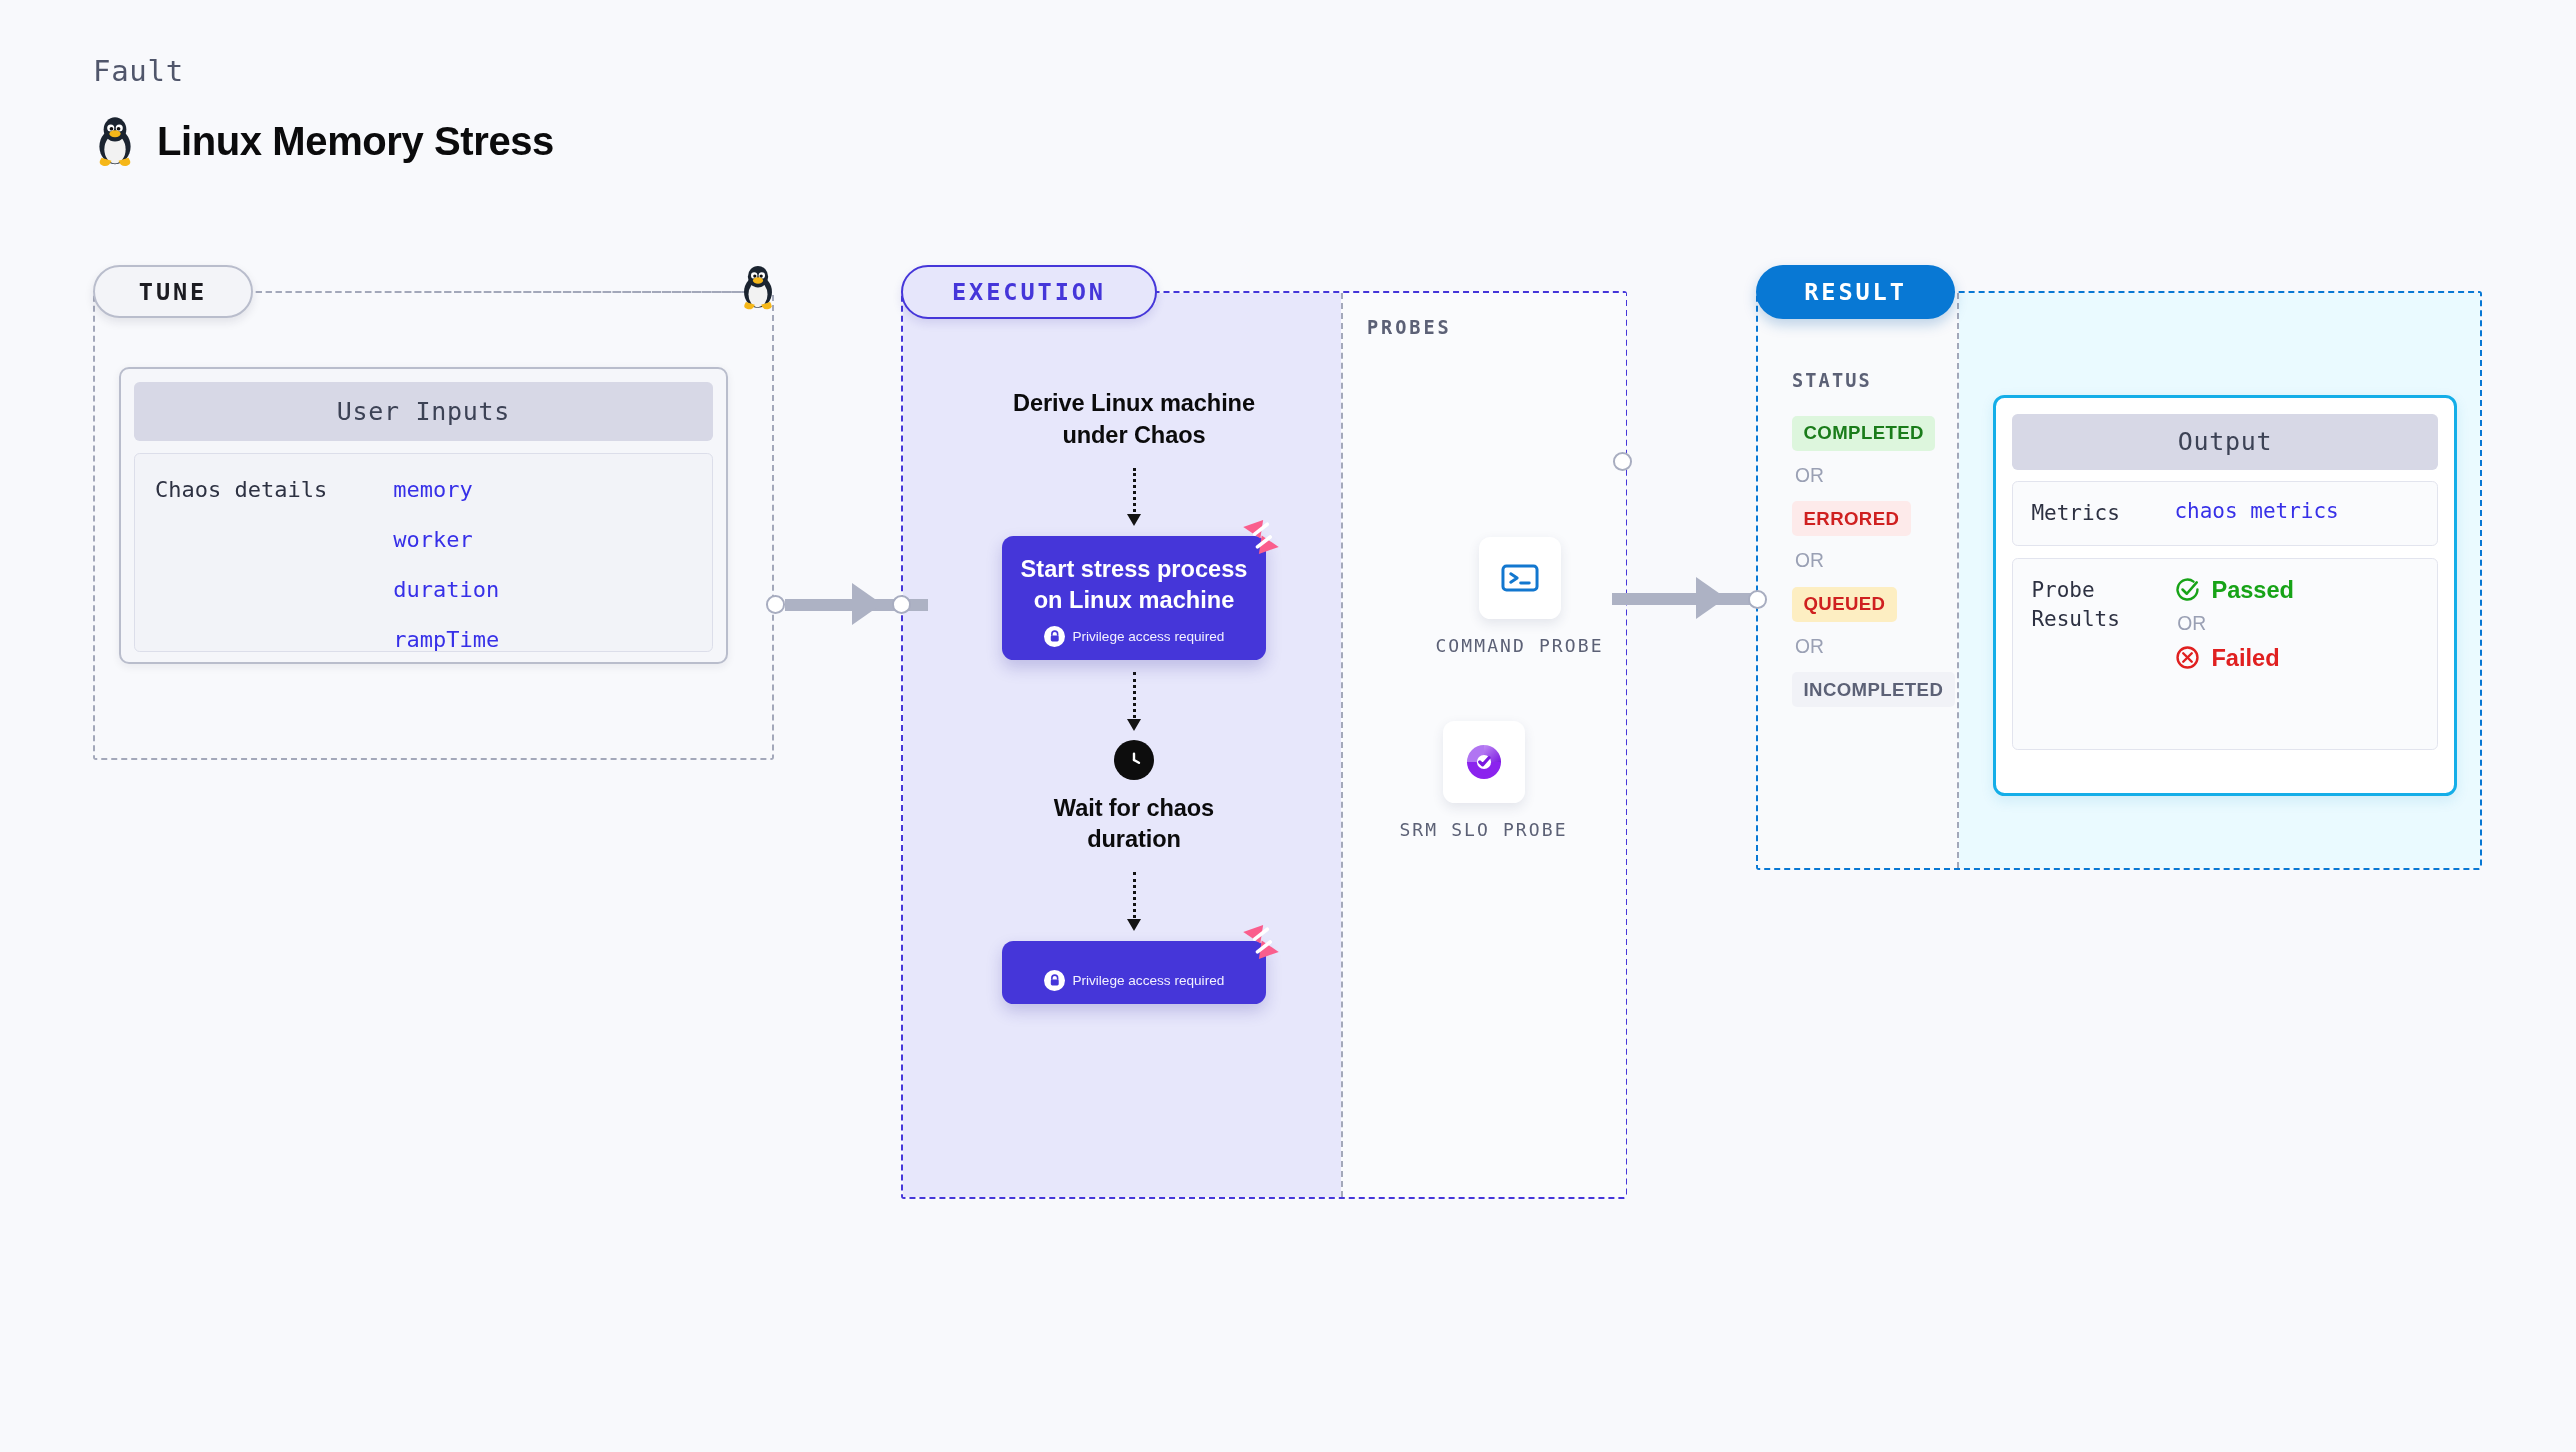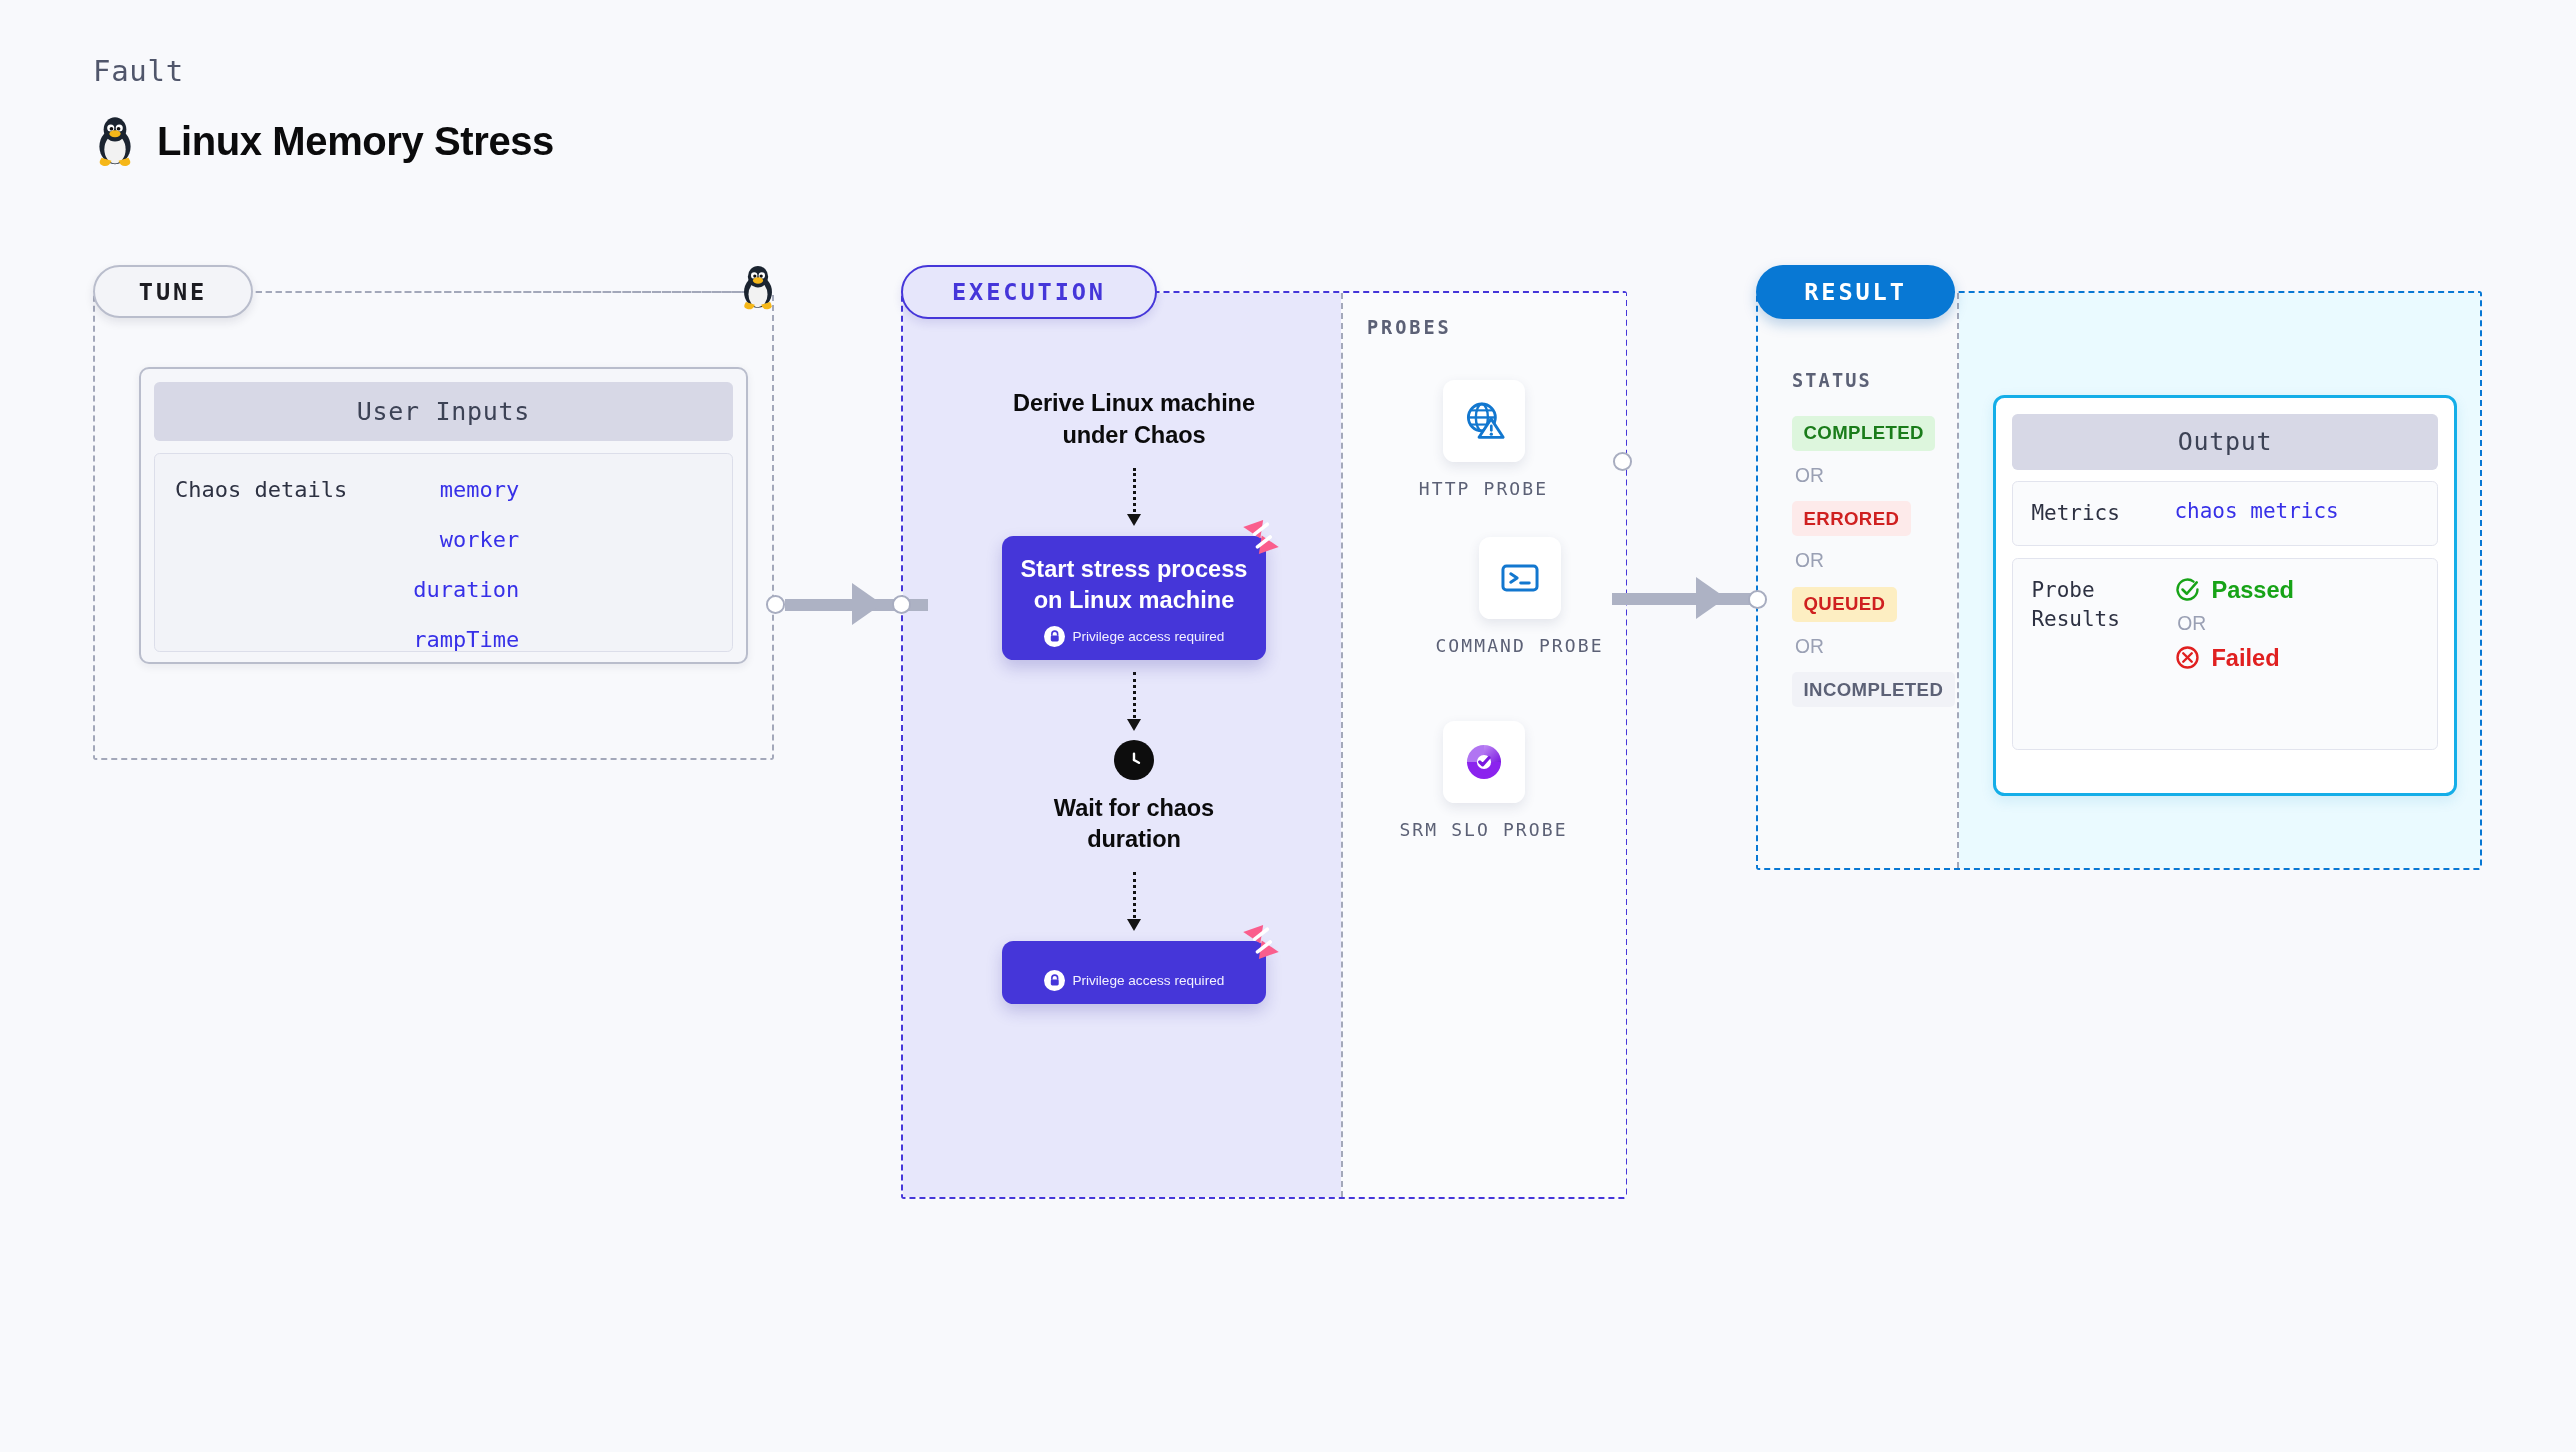--- a/index.html
+++ b/index.html
@@ -58,26 +58,25 @@
     width: 681px; height: 469px;
     border: 2.1px dashed #a3a8ba;
     border-radius: 2.9px;
     background: transparent;
   }
   #tune-pill-mask {
     position: absolute; left: 95px; top: 281px; width: 158px; height: 21.5px;
     background: #f8f9fc; z-index: 5;
   }
   #user-inputs-card {
-    position: absolute; left: 139px; top: 367px;
+    position: absolute; left: 119px; top: 367px;
     width: 609px; height: 297px;
     background: #f5f6fa; border: 2.1px solid #b9bdcc; border-radius: 10px;
     box-shadow: 0 2.9px 8.6px rgba(30,34,60,.07);
     padding: 13px;
-    text-align: right;
   }
   #user-inputs-header {
     height: 59px; background: #d7d8e6; border-radius: 5.7px;
     display: flex; align-items: center; justify-content: center;
     font-family: "DejaVu Sans Mono", monospace;
     font-size: 25px; color: #3c4255; letter-spacing: 0.7px;
   }
   #chaos-box {
     margin-top: 12px; height: 199px;
     background: #f2f3f8; border: 1.4px solid #dcdeea; border-radius: 5.7px;
@@ -346,35 +345,20 @@
     <div class="conn-line" style="left:785px; top:599px; width:143px;"></div>
     <div class="conn-head" style="left:852px; top:583px;"></div>
     <div class="conn-dot" style="left:892px; top:595px;"></div>
   </div>
 
   <div id="execution-region">
     <div id="execution-fill"></div>
     <div id="probes-col">
       <div id="probes-label">PROBES</div>
 
-      <div class="probe-item" style="top:87px;">
-        <div class="probe-icon-box">
-          <svg width="44" height="44" viewBox="0 0 62 62">
-            <circle cx="28" cy="26" r="19" fill="none" stroke="#1277cf" stroke-width="4"></circle>
-            <ellipse cx="28" cy="26" rx="8.5" ry="19" fill="none" stroke="#1277cf" stroke-width="3.4"></ellipse>
-            <line x1="9" y1="26" x2="47" y2="26" stroke="#1277cf" stroke-width="3.4"></line>
-            <line x1="12" y1="16" x2="44" y2="16" stroke="#1277cf" stroke-width="3"></line>
-            <line x1="12" y1="36" x2="44" y2="36" stroke="#1277cf" stroke-width="3"></line>
-            <path d="M41 28 L58 54 H24 Z" fill="#ffffff" stroke="#1277cf" stroke-width="4" stroke-linejoin="round"></path>
-            <rect x="39.4" y="36" width="3.8" height="10" rx="1.9" fill="#1277cf"></rect>
-            <circle cx="41.3" cy="49.5" r="2.3" fill="#1277cf"></circle>
-          </svg>
-        </div>
-        <div class="probe-name">HTTP PROBE</div>
-      </div>
 
       <div class="probe-item" style="top:244px;margin-left:36px;">
         <div class="probe-icon-box">
           <svg width="44" height="44" viewBox="0 0 62 62">
             <rect x="7" y="14" width="48" height="34" rx="5" fill="none" stroke="#1277cf" stroke-width="4.2"></rect>
             <polyline points="18,25 27,31 18,37" fill="none" stroke="#1277cf" stroke-width="4.2" stroke-linecap="round" stroke-linejoin="round"></polyline>
             <line x1="32" y1="38" x2="44" y2="38" stroke="#1277cf" stroke-width="4.2" stroke-linecap="round"></line>
           </svg>
         </div>
         <div class="probe-name">COMMAND PROBE</div>

